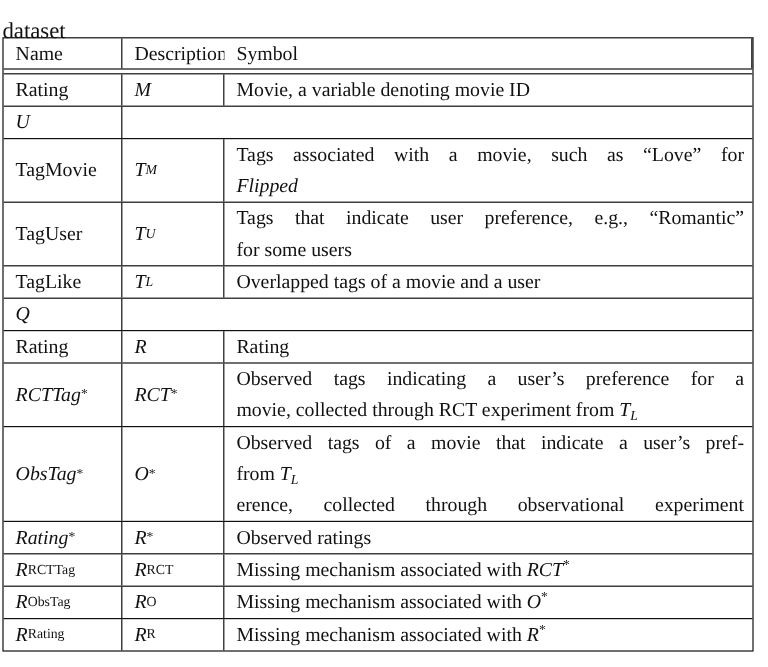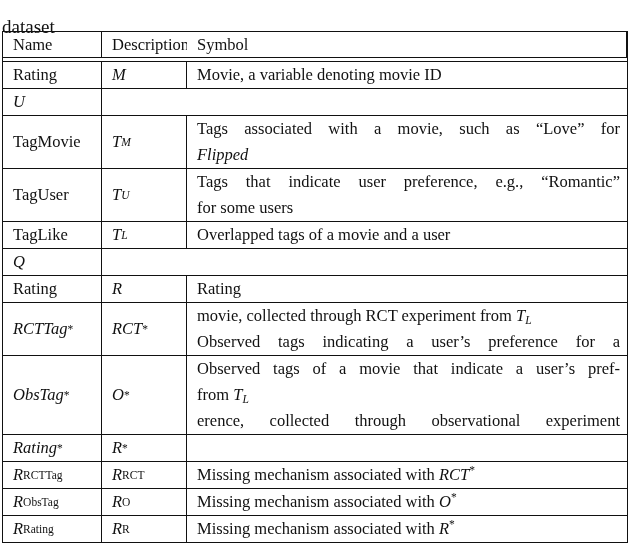--- a/index.html
+++ b/index.html
@@ -123,22 +123,22 @@
       <div class="row body">
         <div class="cell c1">
           <span class="seg-it">RCTTag</span>
           <span class="seg-sup">*</span>
         </div>
         <div class="cell c2">
           <span class="seg-it">RCT</span>
           <span class="seg-sup">*</span>
         </div>
         <div class="cell c3">
+          <span class="line just"><span>Observed tags indicating a user’s preference for a</span></span>
           <span class="line"><span>movie, collected through RCT experiment from </span><span class="seg-it">T</span><span class="seg-itsub">L</span></span>
-          <span class="line just"><span>Observed tags indicating a user’s preference for a</span></span>
         </div>
       </div>
       <div class="row body">
         <div class="cell c1">
           <span class="seg-it">ObsTag</span>
           <span class="seg-sup">*</span>
         </div>
         <div class="cell c2">
           <span class="seg-it">O</span>
           <span class="seg-sup">*</span>
@@ -150,20 +150,23 @@
         </div>
       </div>
       <div class="row body">
         <div class="cell c1">
           <span class="seg-it">Rating</span>
           <span class="seg-sup">*</span>
         </div>
         <div class="cell c2">
           <span class="seg-it">R</span>
           <span class="seg-sup">*</span>
+        </div>
+        <div class="cell c3">
+          <span class="line"><span>Observed ratings</span></span>
         </div>
       </div>
       <div class="row body">
         <div class="cell c1">
           <span class="seg-it">R</span>
           <span class="seg-sub">RCTTag</span>
         </div>
         <div class="cell c2">
           <span class="seg-it">R</span>
           <span class="seg-sub">RCT</span>

